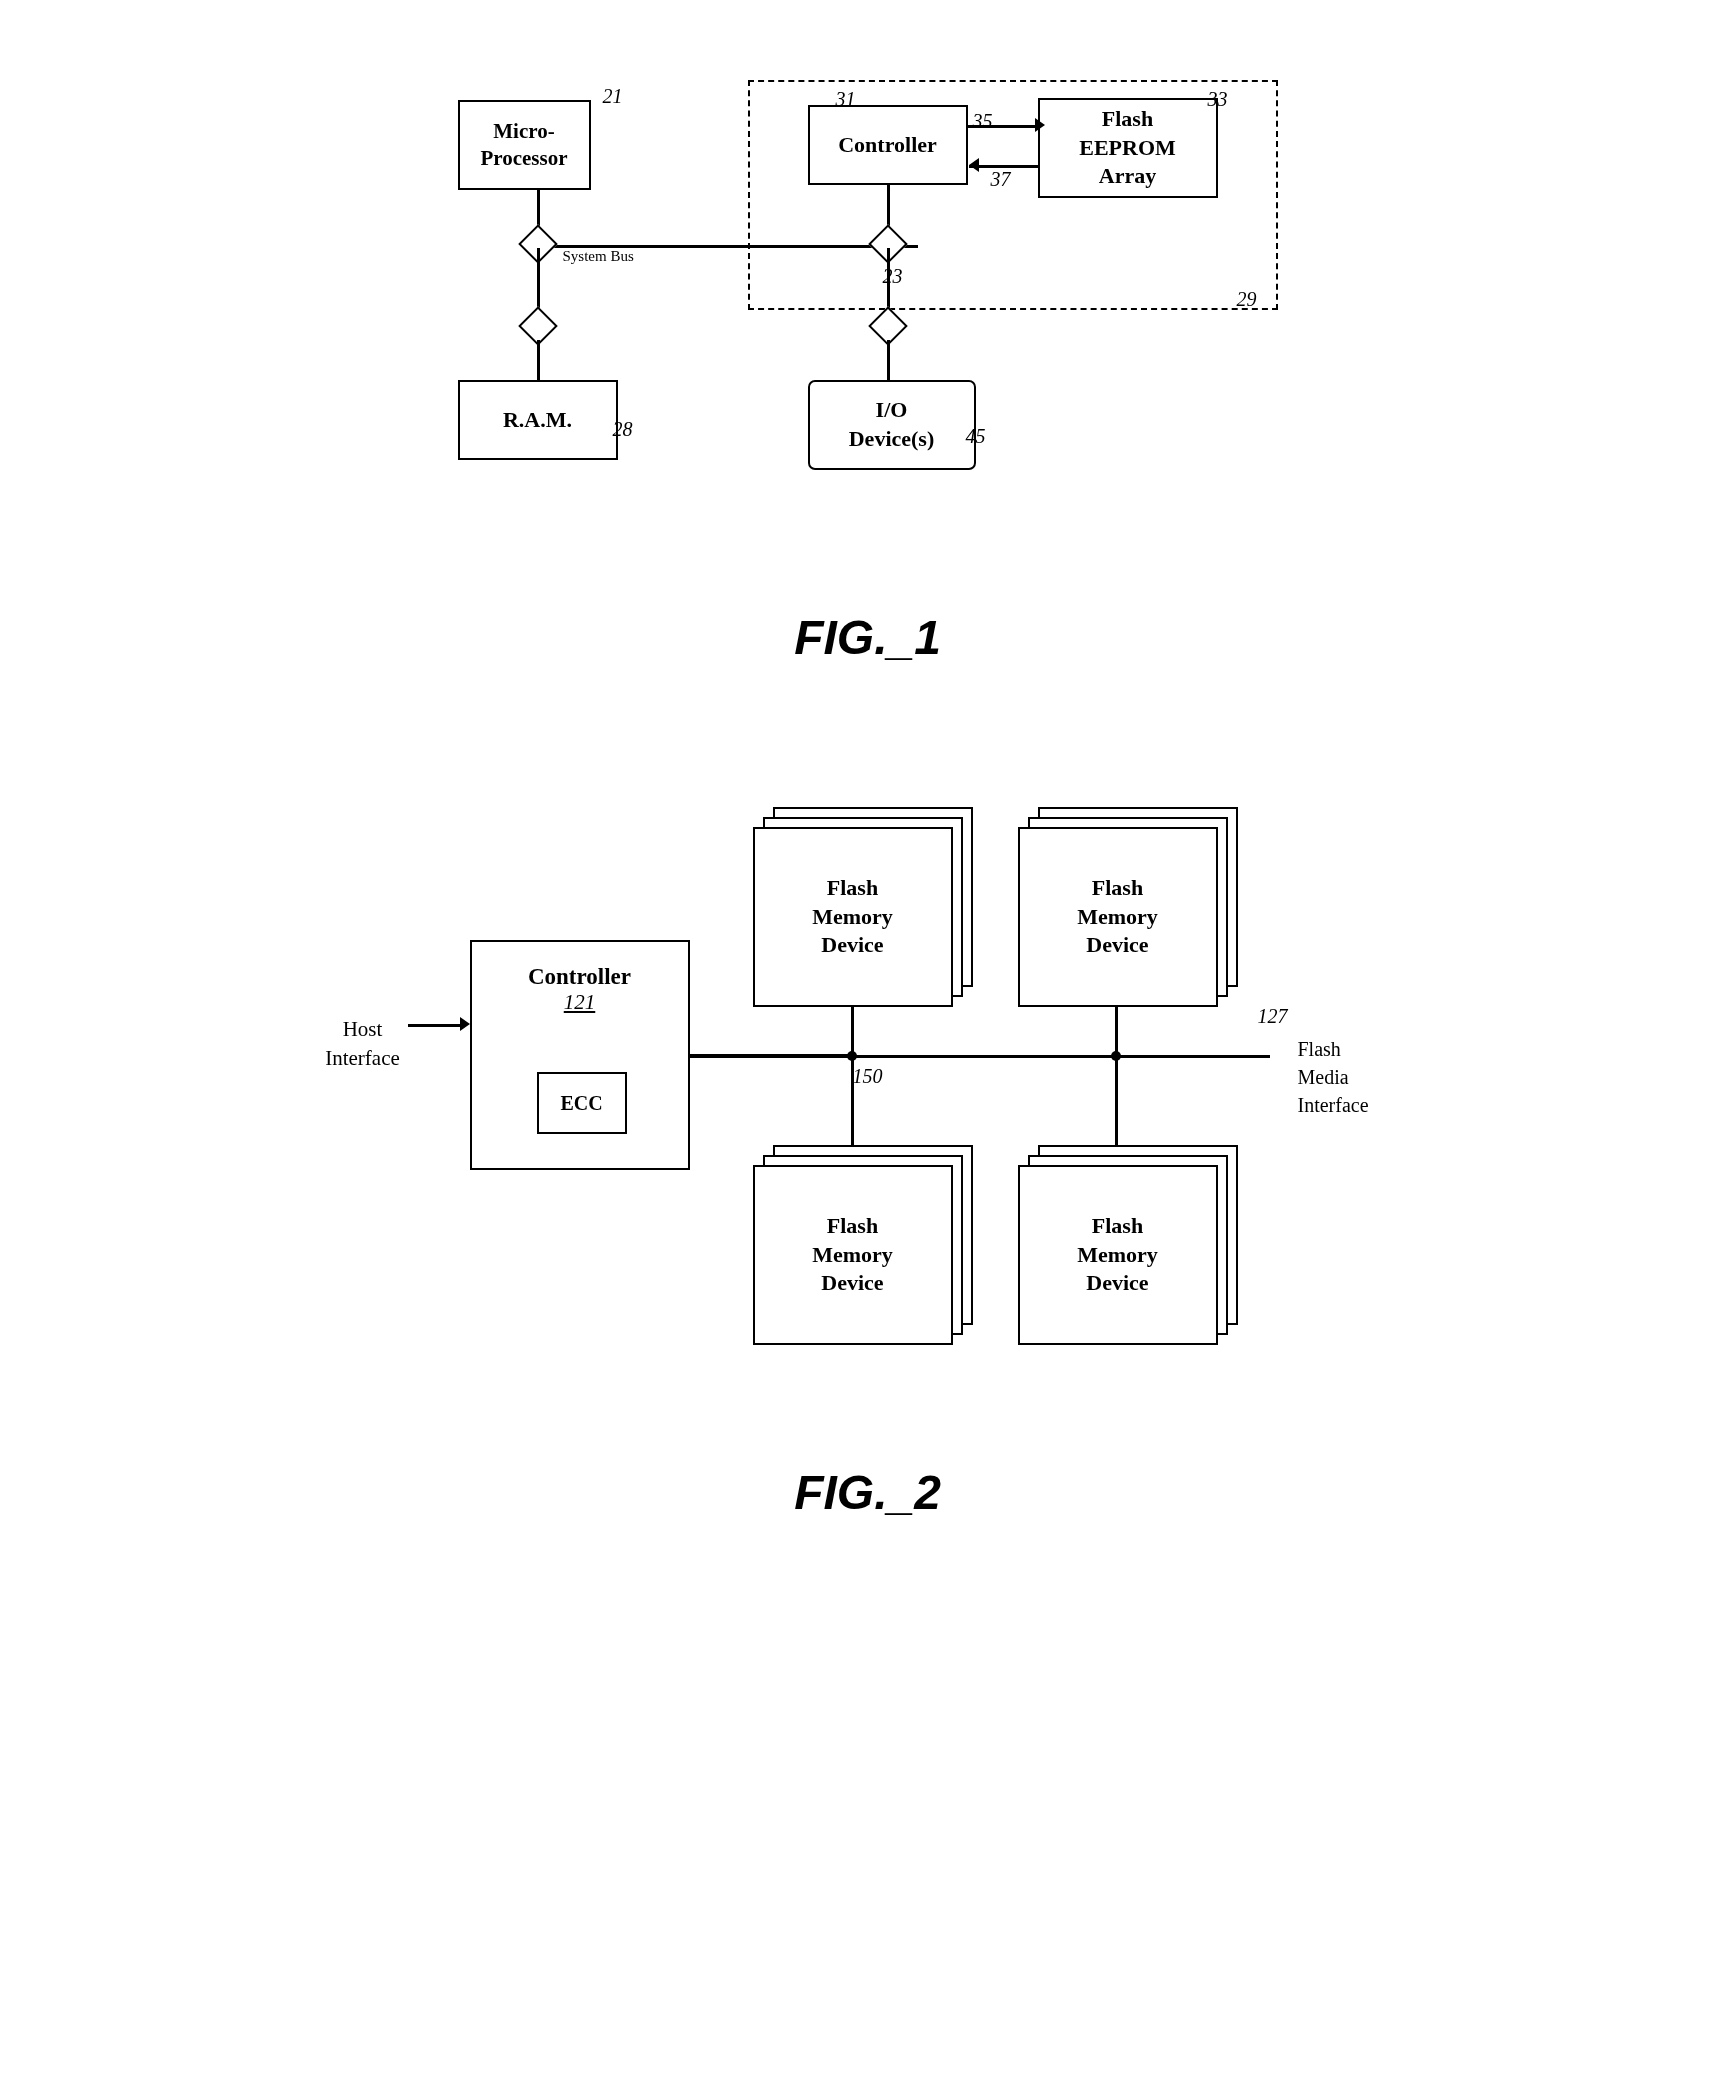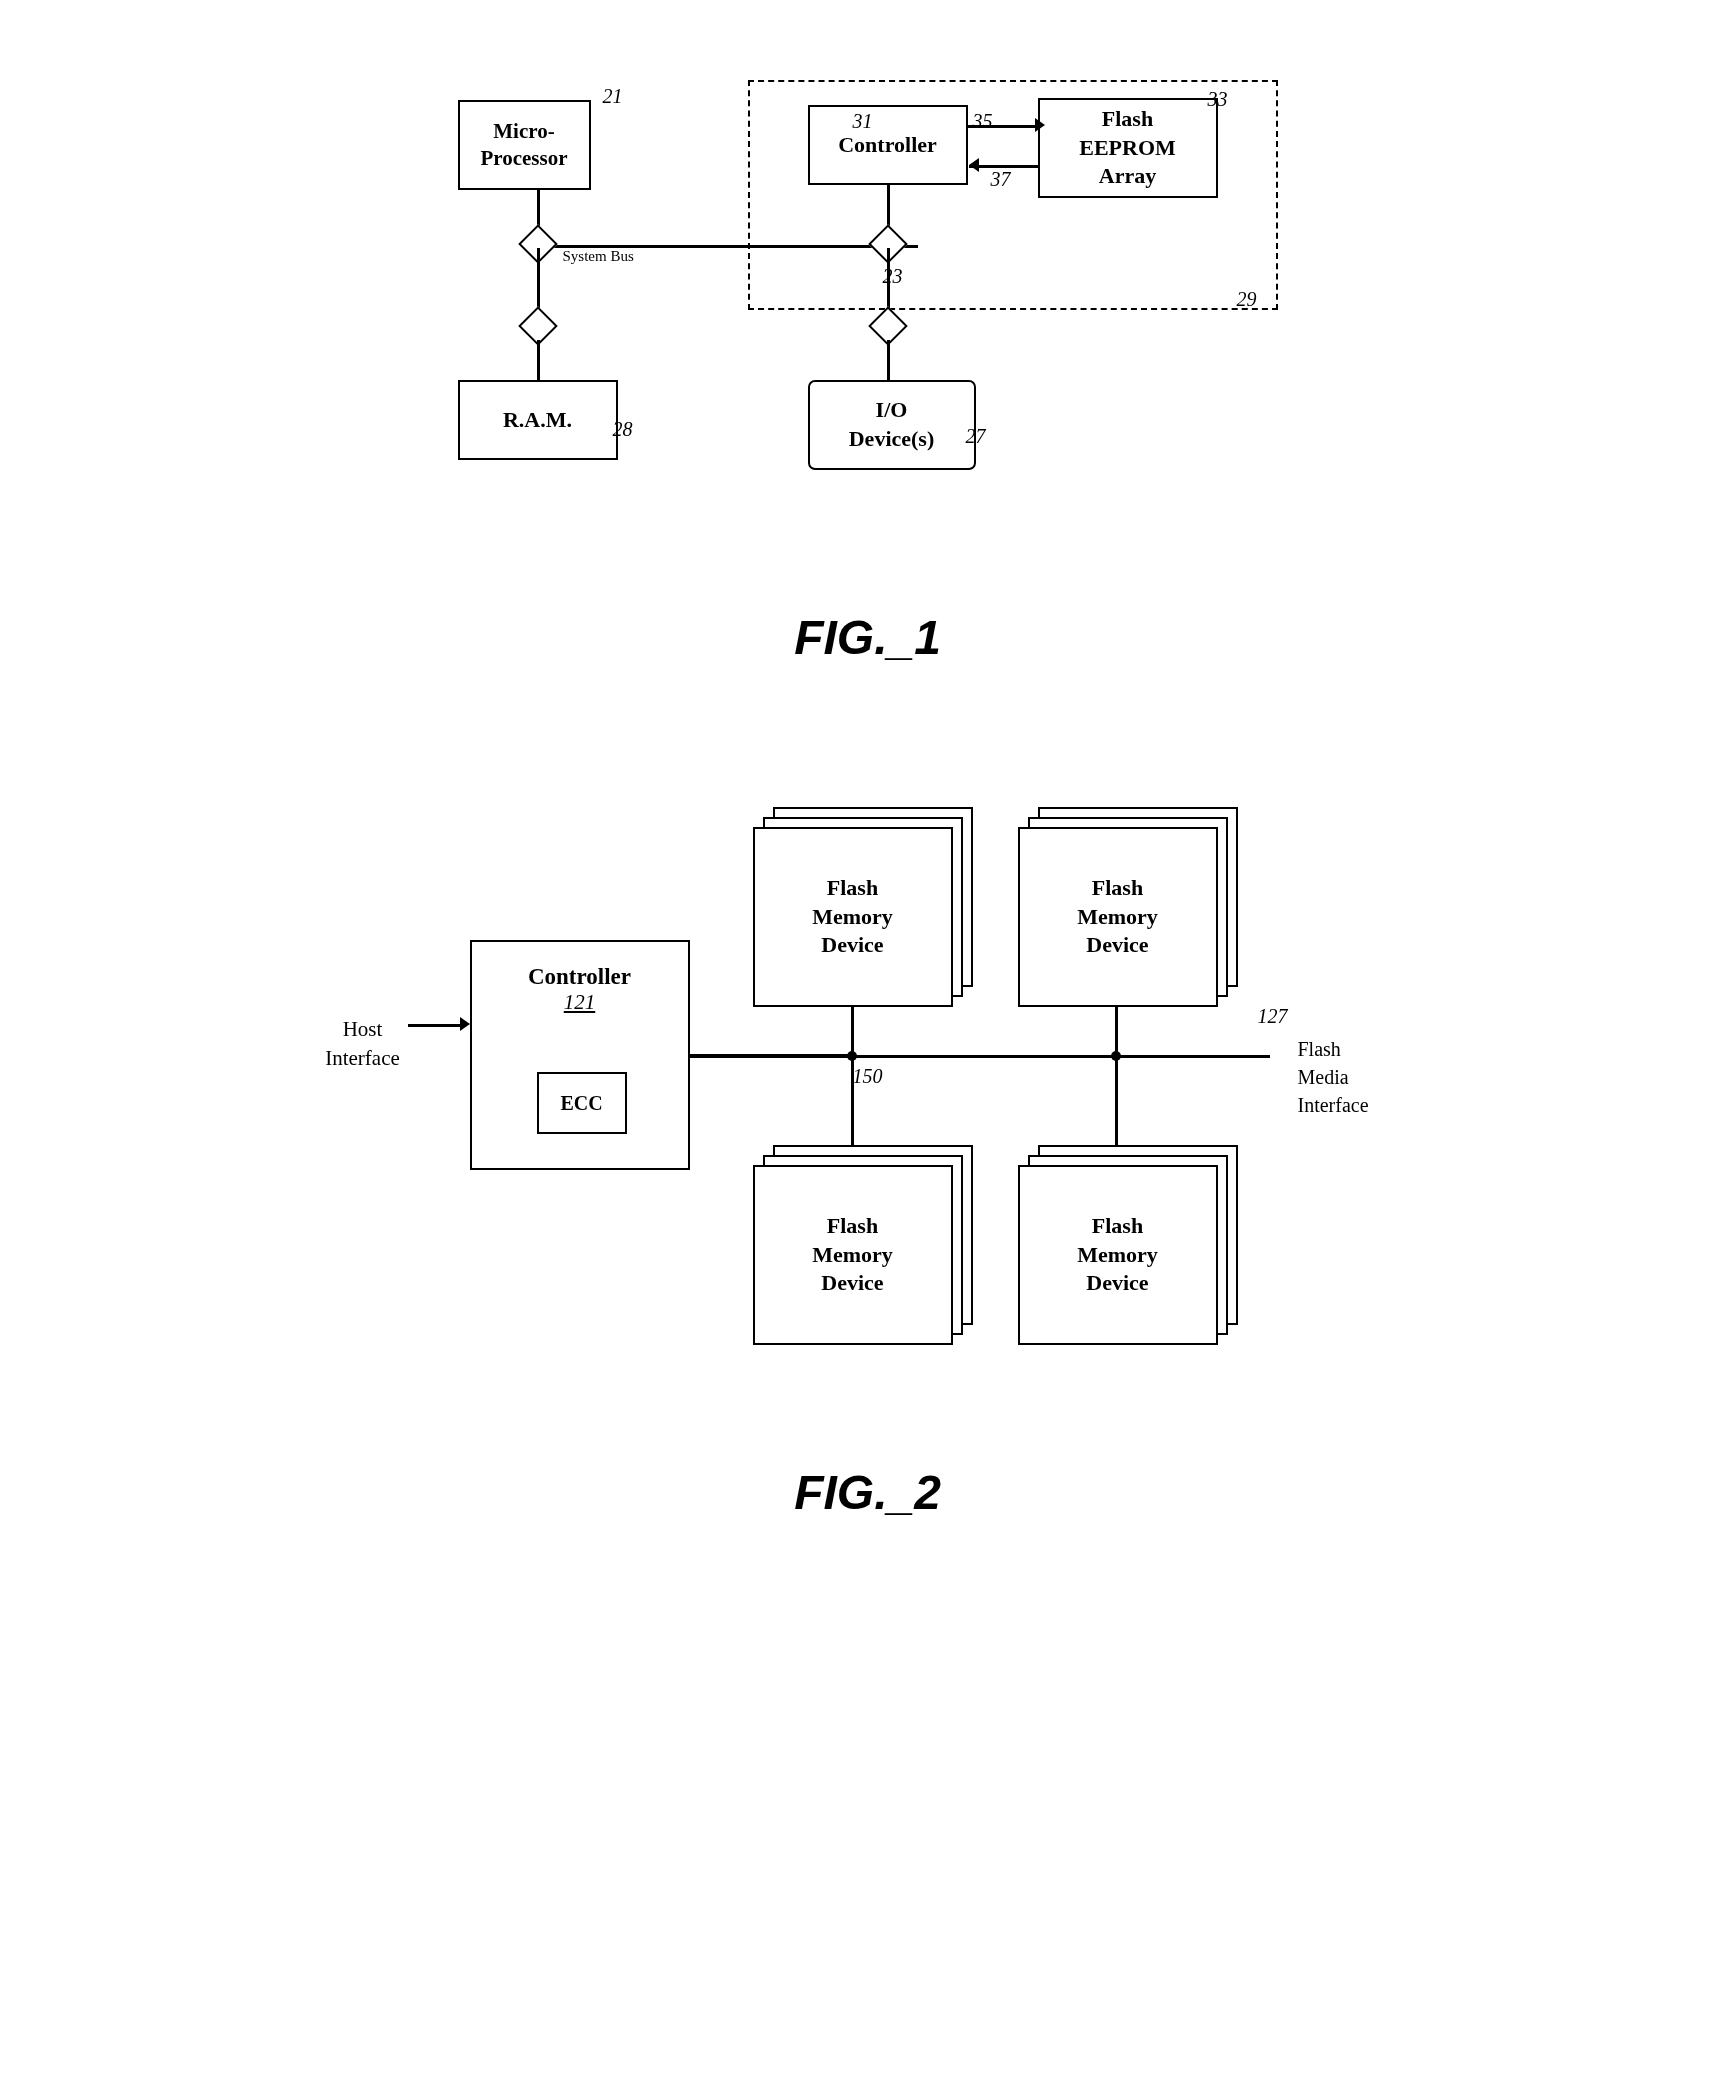--- a/index.html
+++ b/index.html
@@ -176,21 +176,21 @@
       <div class="box" style="left:40px; top:30px; width:133px; height:90px; font-size:21px;">
         <span>Micro-<br>Processor</span>
       </div>
 
       <span class="fig1-label" style="left:185px; top:15px;">21</span>
 
       <div class="box" style="left:390px; top:35px; width:160px; height:80px;">
         <span>Controller</span>
       </div>
 
-      <span class="fig1-label" style="left:435px; top:18px;margin-top:22px;">31</span>
+      <span class="fig1-label" style="left:418px; top:18px;">31</span>
 
       <div class="box" style="left:620px; top:28px; width:180px; height:100px;">
         <span>Flash<br>EEPROM<br>Array</span>
       </div>
 
       <span class="fig1-label" style="left:790px; top:18px;">33</span>
 
       <div class="arrow-line" style="left:550px; top:55px; width:70px; height:3px;"></div>
 
       <div style="position:absolute; left:617px; top:48px; width:0; height:0;
@@ -229,21 +229,21 @@
       <div class="arrow-line" style="left:119px; top:270px; width:3px; height:40px;"></div>
 
       <span class="fig1-label" style="left:195px; top:348px;">28</span>
 
       <div class="box" style="left:390px; top:310px; width:168px; height:90px;border-radius:7px;">
         <span>I/O<br>Device(s)</span>
       </div>
 
       <div class="arrow-line" style="left:469px; top:270px; width:3px; height:40px;"></div>
 
-      <span class="fig1-label" style="left:548px; top:355px;">27</span>
+      <span class="fig1-label" style="left:548px; top:355px;">45</span>
 
     </div>
 
     <div class="fig-title">FIG._1</div>
   </div>
 
   <div class="fig2-container">
     <div class="fig2-diagram">
 
       <div class="fig2-label" style="left:0px; top:270px; font-size:21px; line-height:1.4; text-align:center; width:90px;">

